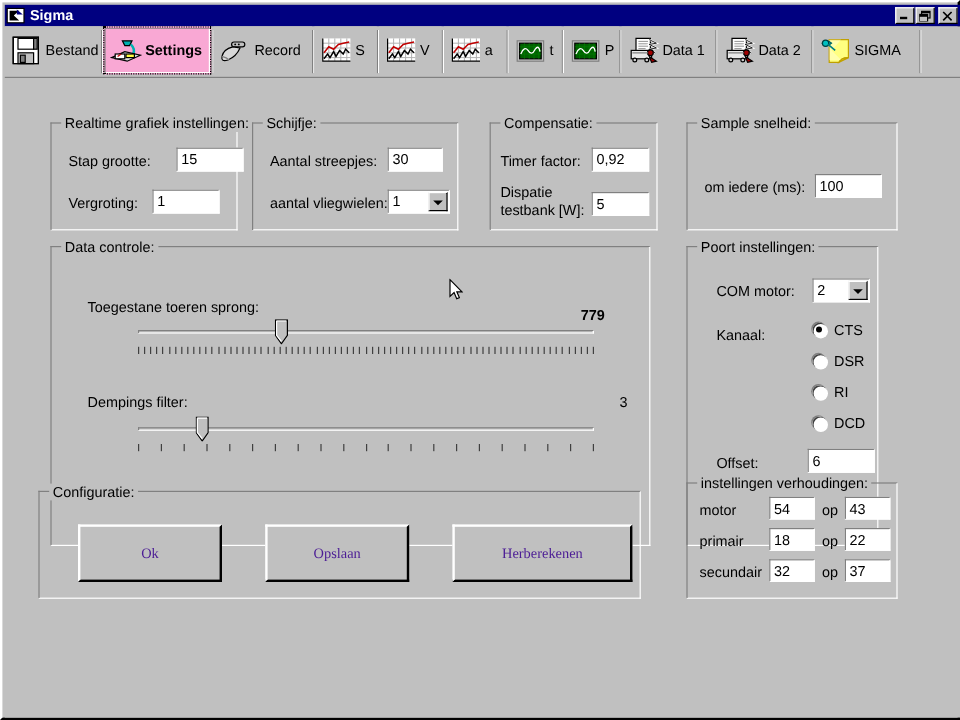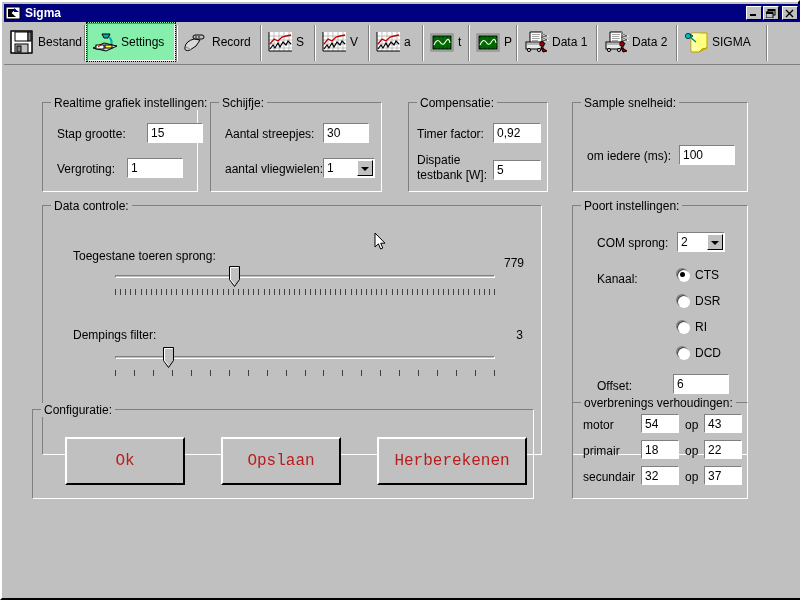--- a/index.html
+++ b/index.html
@@ -43,22 +43,23 @@
     border-bottom:1px solid #808080;
   }
   .tbar-sep{width:1px;background:#808080;margin:3px 0 3px 0;
             border-right:1px solid #ffffff;}
   .tbar-btn{
     display:flex;align-items:center;justify-content:flex-start;
     padding:0 3px;height:40px;box-sizing:border-box;
     background:#c0c0c0;position:relative;cursor:default;
   }
   .tbar-btn.pressed{
-    border:1px dotted #000000;background:#86efac;
+    border:1px dotted #000000;background:#f9a8d4;
     box-shadow:inset 1px 1px 0 #808080, inset -1px -1px 0 #ffffff;
+    font-weight:bold;
   }
   .tbar-btn .lbl{margin-left:1px;font-size:12px;white-space:nowrap;}
   .ico{width:30px;height:28px;position:relative;flex:0 0 auto;}
   
   #client{
     position:absolute;left:2px;top:63px;width:796px;height:533px;
     background:#c0c0c0;
   }
   
   .grp{position:absolute;box-sizing:border-box;
@@ -95,23 +96,23 @@
   .combo .arrow:after{
     content:"";position:absolute;left:3px;top:6px;
     border-left:4px solid transparent;border-right:4px solid transparent;
     border-top:4px solid #000000;
   }
   
   .btn{
     position:absolute;box-sizing:border-box;background:#c0c0c0;
     border-top:2px solid #ffffff;border-left:2px solid #ffffff;
     border-right:2px solid #000000;border-bottom:2px solid #000000;
-    font-family:Liberation Mono, monospace;font-size:16px;
+    font-family:Liberation Serif, serif;font-size:12px;
     display:flex;align-items:center;justify-content:center;cursor:default;
-    color:#b91c1c;
+    color:#4c1d95;
   }
   
   .radio{position:absolute;display:flex;align-items:center;}
   .radio .dot{
     width:12px;height:12px;border-radius:50%;background:#ffffff;
     box-shadow: -1px -1px 0 #808080, 1px 1px 0 #ffffff,
                 inset 1px 1px 0 #404040;
     position:relative;flex:0 0 auto;
   }
   .radio.on .dot:after{
@@ -394,21 +395,21 @@
     <div class="grp" style="left:568px;top:37px;width:176px;height:90px;">
       <span class="cap">Sample snelheid:</span>
       <span class="lab" style="left:14px;top:46px;">om iedere (ms):</span>
       <div class="fld" style="left:106px;top:42px;width:56px;height:20px;">100</div>
     </div>
 
     <div class="grp" style="left:38px;top:140px;width:500px;height:250px;">
       <span class="cap">Data controle:</span>
 
       <span class="lab" style="left:30px;top:43px;">Toegestane toeren sprong:</span>
-      <span class="valnum" style="left:421px;top:50px;width:60px;">779</span>
+      <span class="valnum" style="left:401px;top:50px;width:60px;font-weight:bold;">779</span>
       <div class="trk" id="trk0" style="left:72px;top:69px;width:380px;height:28px;">
         <div class="rail"></div>
         <div class="thumb" style="left: 114.39px;">
           <svg width="11" height="21" viewBox="0 0 11 21">
             <path d="M0.5 0.5 H10.5 V13.5 L5.5 20.5 L0.5 13.5 Z" fill="#c0c0c0" stroke="#000000"></path>
             <path d="M1.5 1.5 H9.5" stroke="#ffffff"></path>
             <path d="M1.5 1.5 V13.5 L5.5 18.5" stroke="#ffffff" fill="none"></path>
           </svg>
         </div>
         <div class="ticks">
@@ -520,23 +521,23 @@
             <i style="left: 284px;"></i>
             <i style="left: 303px;"></i>
             <i style="left: 322px;"></i>
             <i style="left: 341px;"></i>
             <i style="left: 360px;"></i>
             <i style="left: 379px;"></i>
           </div>
       </div>
     </div>
 
-    <div class="grp" style="left:568px;top:140px;width:176px;height:250px;">
+    <div class="grp" style="left:568px;top:140px;width:160px;height:250px;">
       <span class="cap">Poort instellingen:</span>
-      <span class="lab" style="left:24px;top:30px;">COM sprong:</span>
+      <span class="lab" style="left:24px;top:30px;">COM motor:</span>
       <div class="combo" style="left:104px;top:26px;width:48px;height:20px;">
         <span>2</span>
         <span class="arrow"></span>
       </div>
 
       <span class="lab" style="left:24px;top:66px;">Kanaal:</span>
 
       <div class="radio on" style="left:104px;top:62px;">
         <span class="dot"></span>
         <span class="rl">CTS</span>
@@ -559,21 +560,21 @@
     </div>
 
     <div class="grp" style="left:28px;top:344px;width:502px;height:90px;">
       <span class="cap">Configuratie:</span>
       <div class="btn" style="left:32px;top:27px;width:120px;height:48px;">Ok</div>
       <div class="btn" style="left:188px;top:27px;width:120px;height:48px;">Opslaan</div>
       <div class="btn" style="left:344px;top:27px;width:150px;height:48px;">Herberekenen</div>
     </div>
 
     <div class="grp" style="left:568px;top:337px;width:176px;height:97px;">
-      <span class="cap">overbrenings verhoudingen:</span>
+      <span class="cap">instellingen verhoudingen:</span>
 
       <span class="lab" style="left:10px;top:15px;">motor</span>
       <div class="fld" style="left:68px;top:11px;width:38px;height:19px;">54</div>
       <span class="lab" style="left:112px;top:15px;">op</span>
       <div class="fld" style="left:131px;top:11px;width:38px;height:19px;">43</div>
 
       <span class="lab" style="left:10px;top:41px;">primair</span>
       <div class="fld" style="left:68px;top:37px;width:38px;height:19px;">18</div>
       <span class="lab" style="left:112px;top:41px;">op</span>
       <div class="fld" style="left:131px;top:37px;width:38px;height:19px;">22</div>

